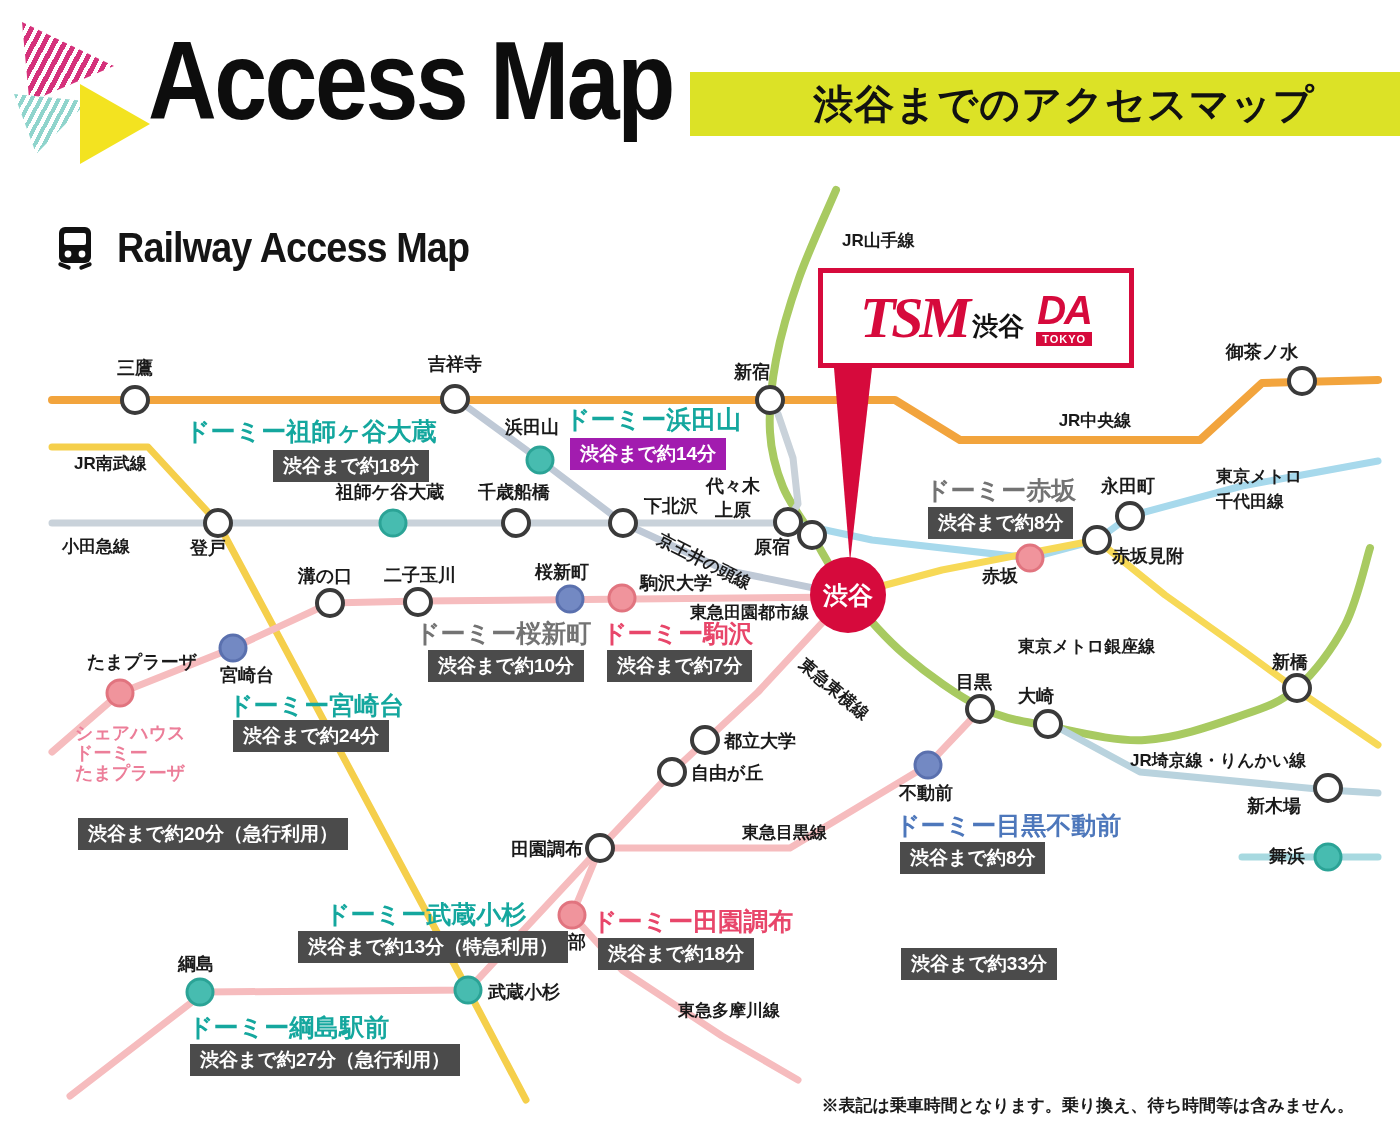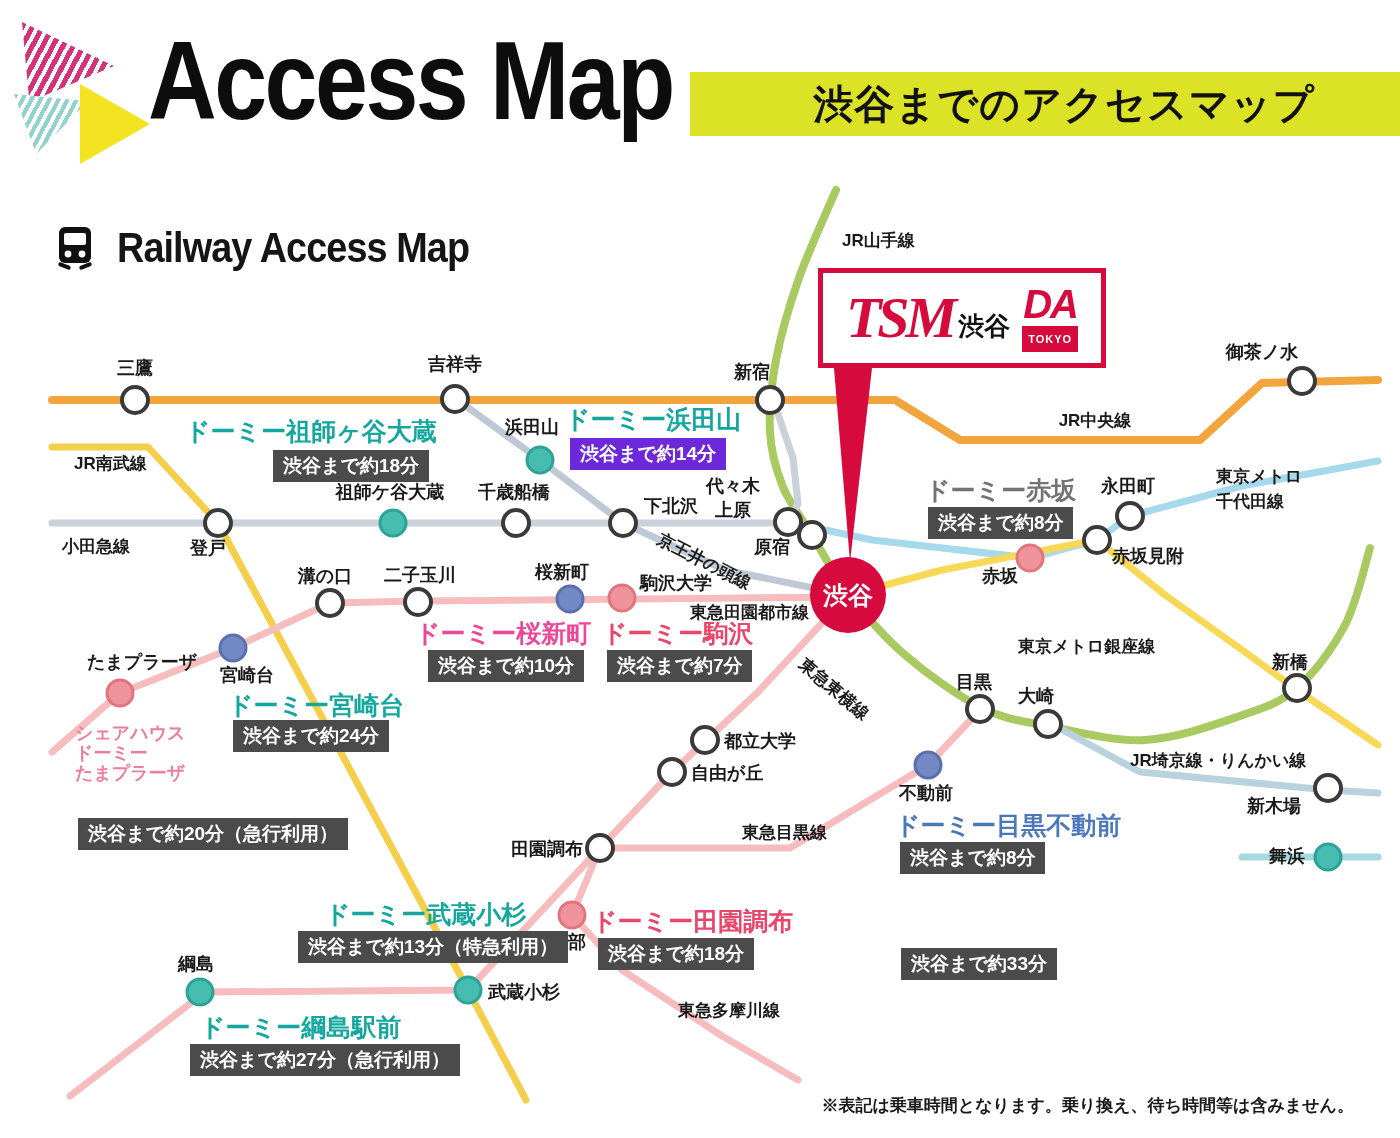--- a/index.html
+++ b/index.html
@@ -21,29 +21,29 @@
   .section-head h2{font-size:42px;font-weight:700;color:#151515;transform:scaleX(.9);transform-origin:left center;
     white-space:nowrap;letter-spacing:-1px}
 
   
   #rail-svg{position:absolute;left:0;top:0;z-index:1}
   #map-overlay{position:absolute;left:0;top:0;width:1112px;height:1138px;z-index:2;pointer-events:none}
   .dorm-label{position:absolute;font-weight:800;line-height:1.1;white-space:nowrap}
   .time-badge{position:absolute;background:#4b4b4b;color:#fff;font-size:19px;font-weight:700;padding:3px 10px;white-space:nowrap}
 
   
-  .logo-box{position:absolute;left:818px;top:268px;width:288px;height:100px;background:#fff;border:5px solid #d60a3c;
+  .logo-box{position:absolute;left:818px;top:268px;width:316px;height:100px;background:#fff;border:5px solid #d60a3c;
     z-index:3;display:flex;align-items:center;justify-content:center;gap:12px}
   .tsm-wrap{display:flex;align-items:flex-end}
   .tsm{font-family:"Liberation Serif",serif;font-style:italic;font-weight:700;font-size:58px;color:#d60a3c;
     letter-spacing:-4px;line-height:.9}
   .tsm-sub{font-size:26px;font-weight:800;color:#111;margin-left:5px}
   .da-wrap{display:flex;flex-direction:column;align-items:center}
   .da{font-style:italic;font-weight:800;font-size:40px;color:#d60a3c;line-height:1;letter-spacing:-2px}
-  .da-sub{background:#d60a3c;color:#fff;font-size:11px;font-weight:800;padding:7px 6px;letter-spacing:1px;margin-top:2px}
+  .da-sub{background:#d60a3c;color:#fff;font-size:11px;font-weight:800;padding:1px 6px;letter-spacing:1px;margin-top:2px}
 
   .footnote{position:absolute;right:46px;top:1094px;font-size:17px;color:#1a1a1a;font-weight:600;z-index:4;white-space:nowrap}
 
   svg text{font-family:"Liberation Sans",sans-serif}
 </style>
 </head>
 <body>
 
 <div class="decor">
   <div class="tri tri-pink"></div>
@@ -162,21 +162,21 @@
 <div id="map-overlay">
     <div class="dorm-label" style="color: rgb(20, 167, 158); font-size: 25px; left: 185px; top: 418px;">
       <div>ドーミー祖師ヶ谷大蔵</div>
     </div>
     <div class="dorm-label" style="color: rgb(20, 167, 158); font-size: 25px; left: 565px; top: 406px;">
       <div>ドーミー浜田山</div>
     </div>
     <div class="dorm-label" style="color: #737373; font-size: 25px; left: 925px; top: 477px;">
       <div>ドーミー赤坂</div>
     </div>
-    <div class="dorm-label" style="color: #ec4899; font-size: 25px; left: 415px; top: 620px;">
+    <div class="dorm-label" style="color: #737373; font-size: 25px; left: 415px; top: 620px;">
       <div>ドーミー桜新町</div>
     </div>
     <div class="dorm-label" style="color: rgb(232, 70, 106); font-size: 25px; left: 602px; top: 620px;">
       <div>ドーミー駒沢</div>
     </div>
     <div class="dorm-label" style="color: rgb(20, 167, 158); font-size: 25px; left: 228px; top: 692px;">
       <div>ドーミー宮崎台</div>
     </div>
     <div class="dorm-label" style="color: rgb(236, 126, 153); font-size: 18px; left: 75px; top: 724px;">
       <div>シェアハウス</div>
@@ -185,25 +185,25 @@
     </div>
     <div class="dorm-label" style="color: rgb(77, 119, 187); font-size: 25px; left: 895px; top: 812px;">
       <div>ドーミー目黒不動前</div>
     </div>
     <div class="dorm-label" style="color: rgb(20, 167, 158); font-size: 25px; left: 325px; top: 901px;">
       <div>ドーミー武蔵小杉</div>
     </div>
     <div class="dorm-label" style="color: rgb(232, 70, 106); font-size: 25px; left: 592px; top: 908px;">
       <div>ドーミー田園調布</div>
     </div>
-    <div class="dorm-label" style="color: rgb(20, 167, 158); font-size: 25px; left: 188px; top: 1014px; margin-left: 12px;">
+    <div class="dorm-label" style="color: rgb(20, 167, 158); font-size: 25px; left: 188px; top: 1014px;">
       <div>ドーミー綱島駅前</div>
     </div>
     <div class="time-badge" style="background: rgb(75, 75, 75); left: 273px; top: 450px;">渋谷まで約18分</div>
-    <div class="time-badge" style="background: #6d28d9; left: 570px; top: 438px;">渋谷まで約14分</div>
+    <div class="time-badge" style="background: #a21caf; left: 570px; top: 438px;">渋谷まで約14分</div>
     <div class="time-badge" style="background: rgb(75, 75, 75); left: 928px; top: 507px;">渋谷まで約8分</div>
     <div class="time-badge" style="background: rgb(75, 75, 75); left: 428px; top: 650px;">渋谷まで約10分</div>
     <div class="time-badge" style="background: rgb(75, 75, 75); left: 607px; top: 650px;">渋谷まで約7分</div>
     <div class="time-badge" style="background: rgb(75, 75, 75); left: 233px; top: 720px;">渋谷まで約24分</div>
     <div class="time-badge" style="background: rgb(75, 75, 75); left: 78px; top: 818px;">渋谷まで約20分（急行利用）</div>
     <div class="time-badge" style="background: rgb(75, 75, 75); left: 900px; top: 842px;">渋谷まで約8分</div>
     <div class="time-badge" style="background: rgb(75, 75, 75); left: 298px; top: 931px;">渋谷まで約13分（特急利用）</div>
     <div class="time-badge" style="background: rgb(75, 75, 75); left: 598px; top: 938px;">渋谷まで約18分</div>
     <div class="time-badge" style="background: rgb(75, 75, 75); left: 190px; top: 1044px;">渋谷まで約27分（急行利用）</div>
     <div class="time-badge" style="background: rgb(75, 75, 75); right: 55px; text-align: right; top: 948px; margin-left: 24px;">渋谷まで約33分</div>

